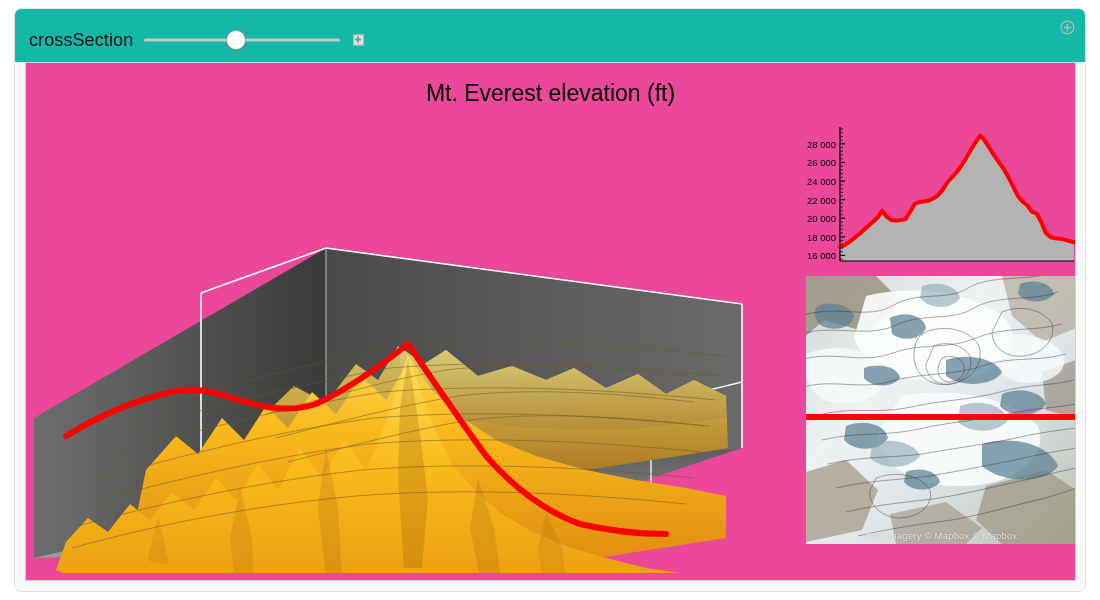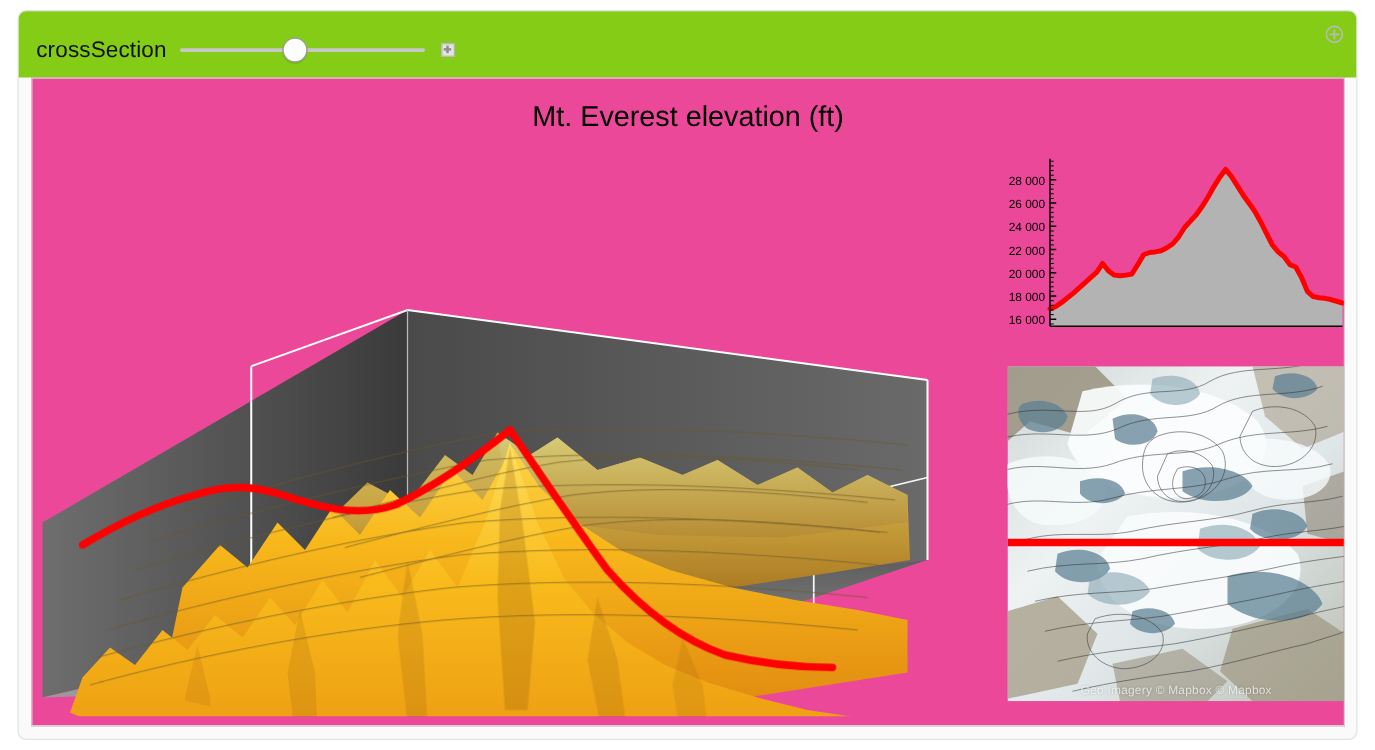--- a/index.html
+++ b/index.html
@@ -11,21 +11,21 @@
   }
   .app{
     position:absolute;left:14px;top:8px;width:1072px;height:584px;
     background:#fafafa;
     border:1px solid #e3e3e3;
     border-radius:7px;
     box-sizing:border-box;
   }
   .control-bar{
     position:absolute;left:0;top:0;width:100%;height:53px;
-    background:#84cc16;
+    background:#14b8a6;
     border-radius:6px 6px 0 0;
     box-sizing:border-box;
     text-decoration:underline;
   }
   .ctrl-label{
     position:absolute;left:14px;top:31px;
     transform:translateY(-50%);
     font-size:18px;color:#111;
     letter-spacing:.1px;
     white-space:nowrap;
@@ -77,21 +77,21 @@
     font-weight:400;
   }
   .scene3d{
     position:absolute;left:0px;top:55px;width:740px;height:455px;
   }
   .panel-right{
     position:absolute;left:770px;top:58px;width:280px;
   }
   .profile-wrap{position:relative;width:280px;height:155px;}
   .map-wrap{
-    position:relative;width:270px;height:268px;margin-top:17px;margin-left:10px;
+    position:relative;width:270px;height:268px;margin-left:10px;
   }
   .map-attr{
     position:absolute;left:50%;bottom:3px;transform:translateX(-50%);
     font-size:9.5px;color:rgba(255,255,255,.72);
     white-space:nowrap;letter-spacing:.2px;
     text-shadow:0 0 2px rgba(0,0,0,.25);
     pointer-events:none;
   }
   svg{display:block;}
   text{font-family:"Liberation Sans", sans-serif;}

